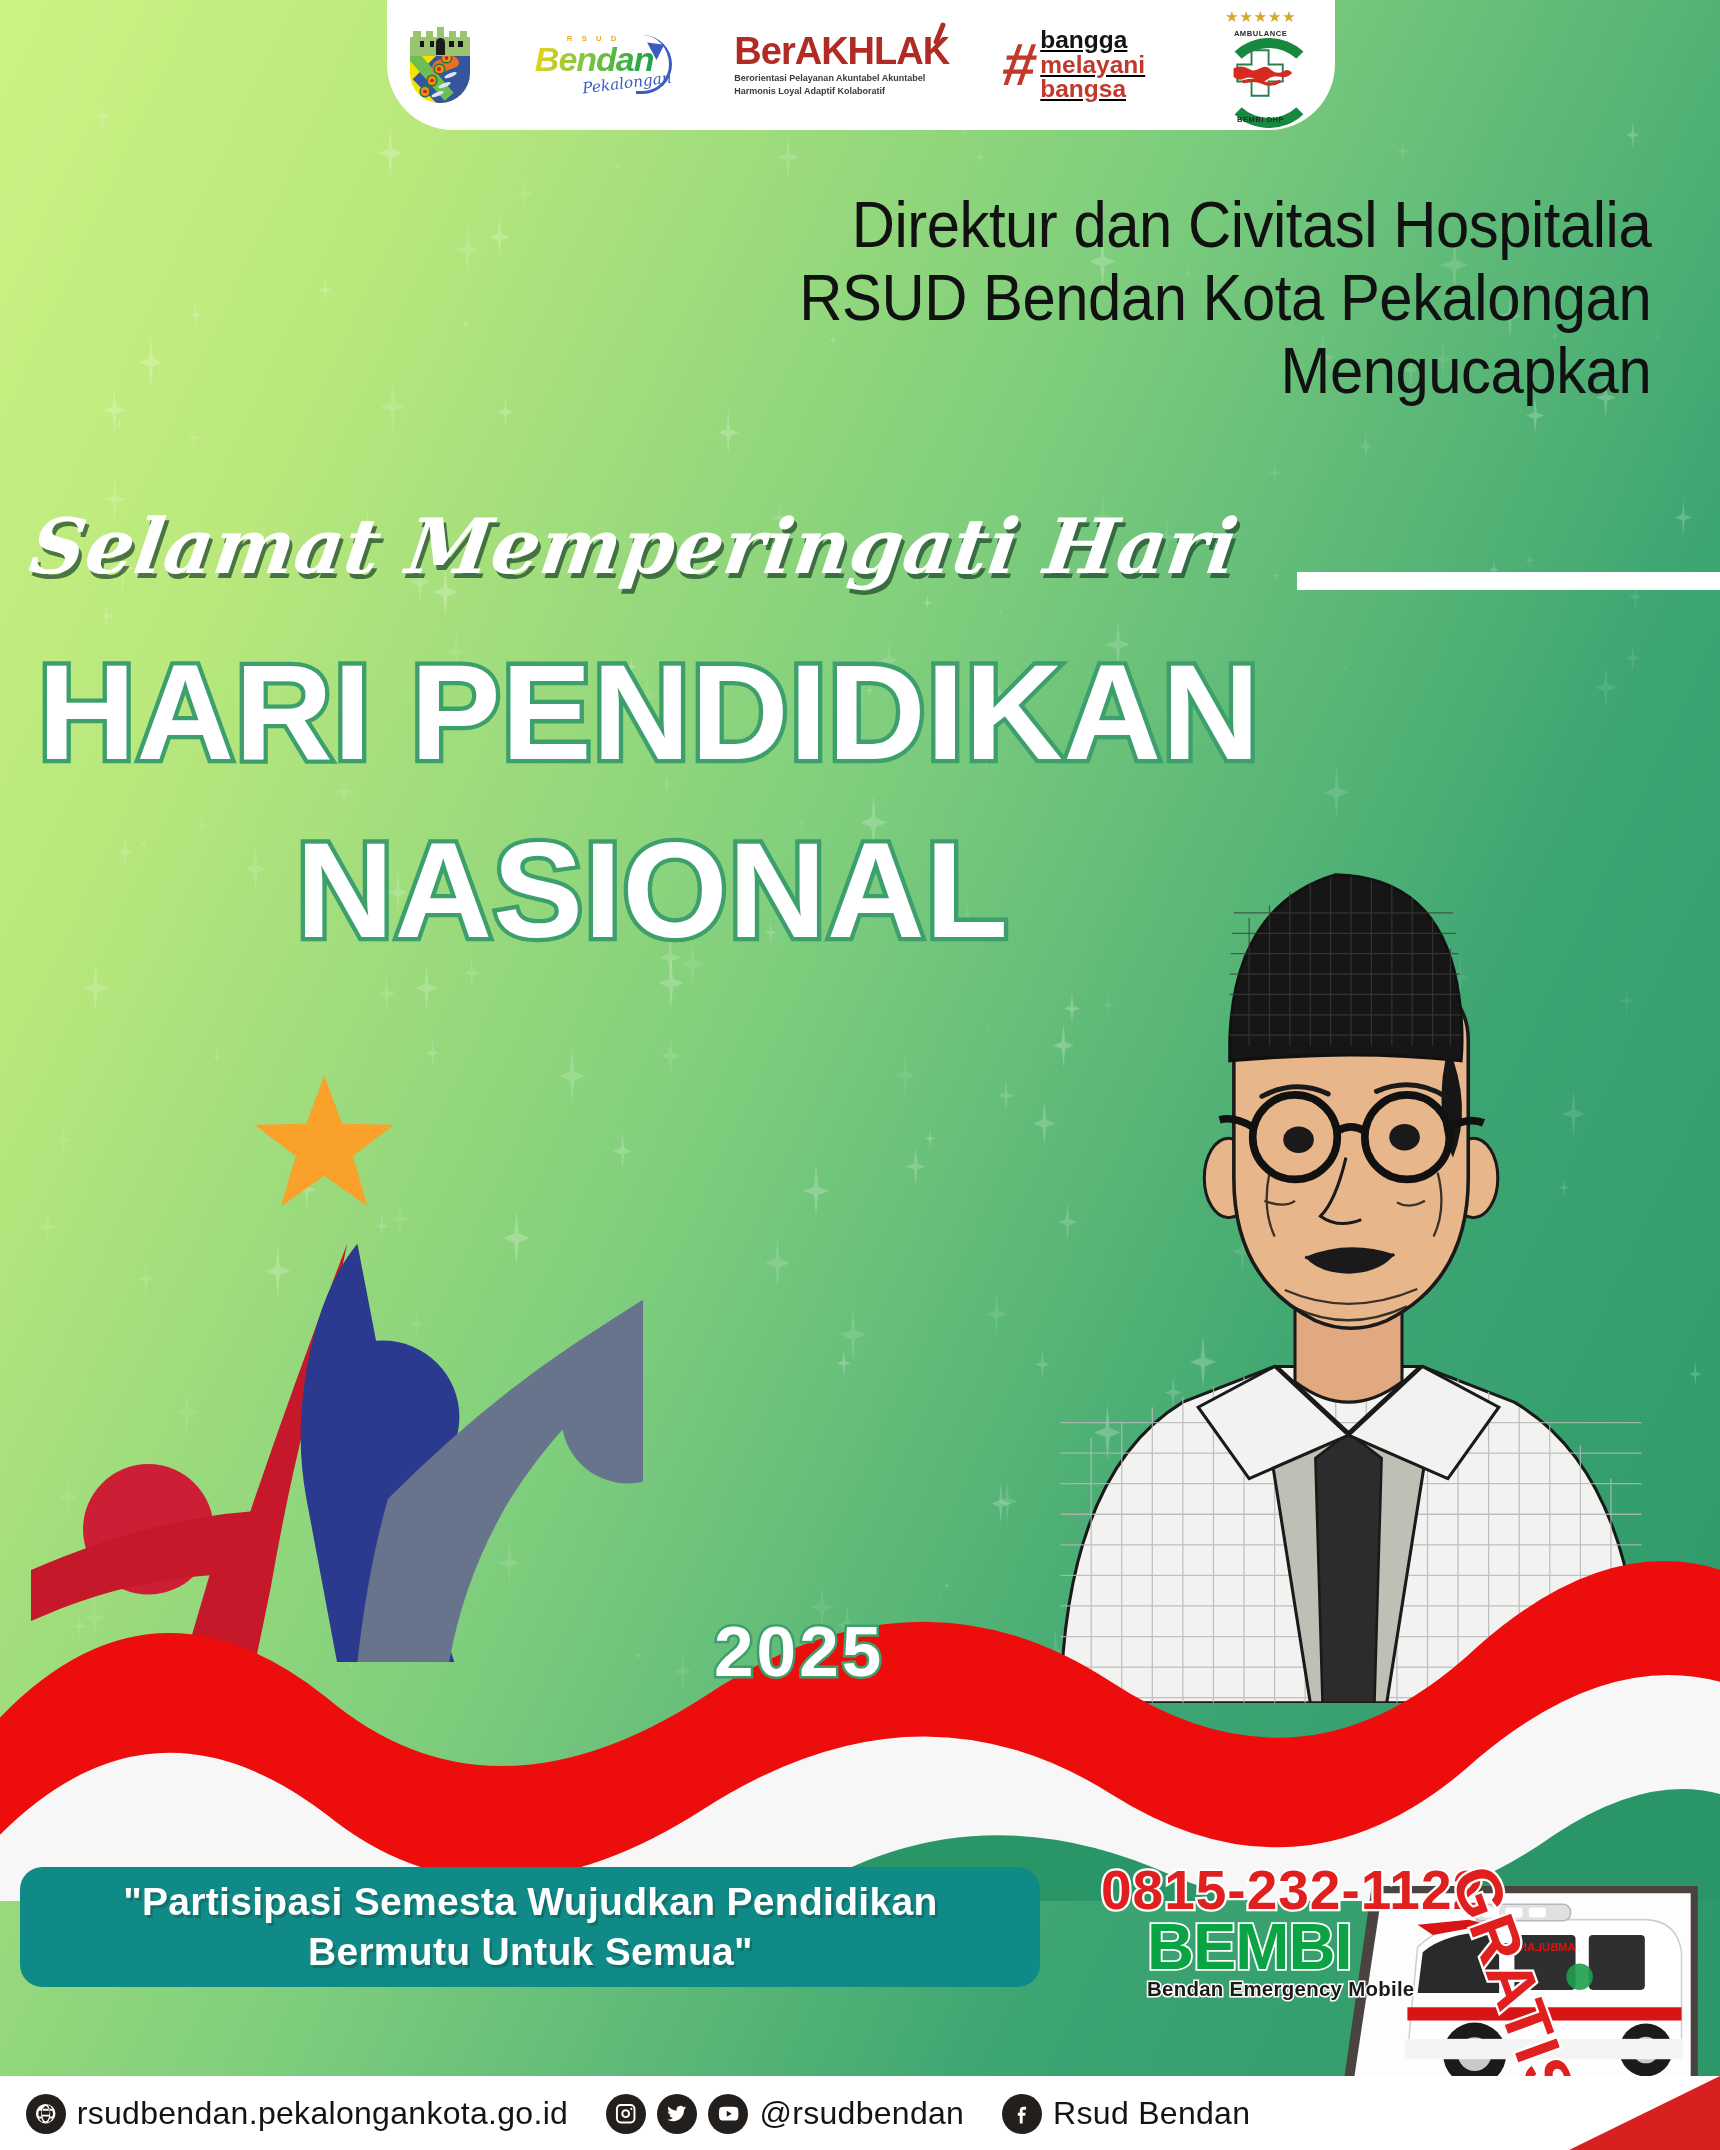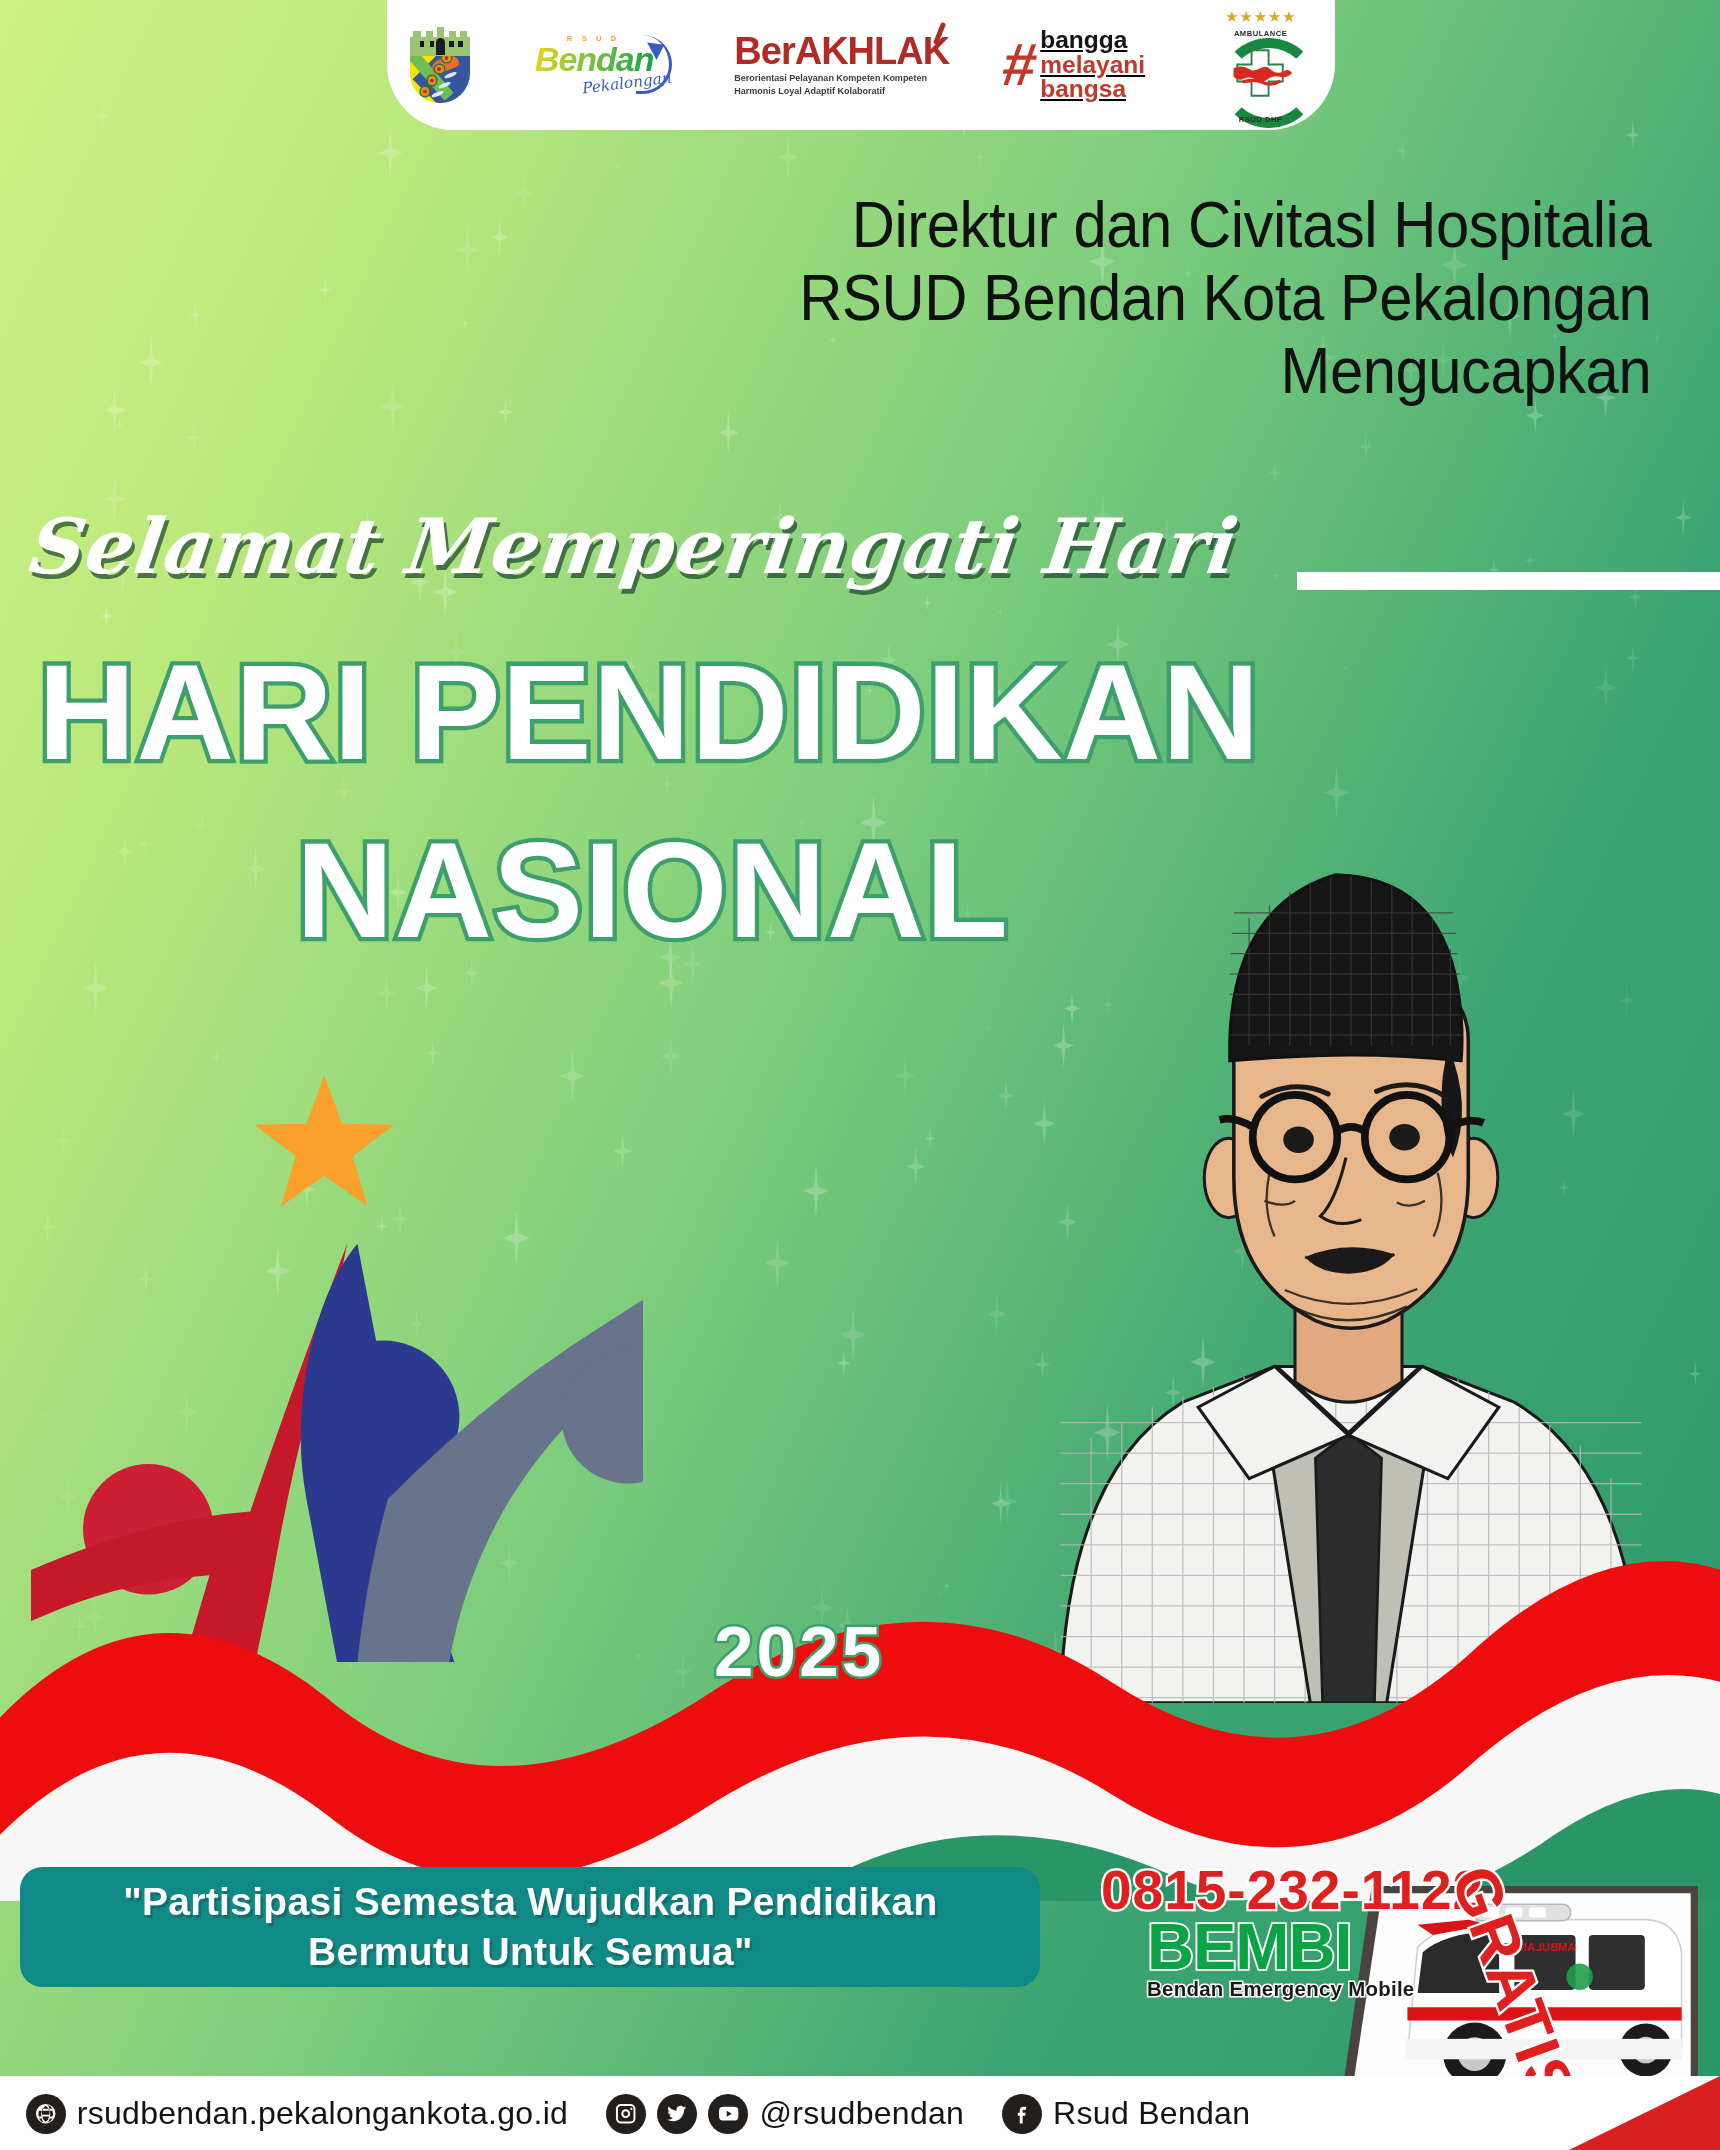--- a/index.html
+++ b/index.html
@@ -378,21 +378,21 @@
         <div class="swoosh"></div>
         <div class="swoosh2"></div>
       </div>
     </div>
 
     <div class="logoslot">
       <div class="akhlak">
         <div class="main">BerAKHLAK</div>
         <div class="tick"></div>
         <div class="sub">
-          <div>Berorientasi Pelayanan Kompeten Kompeten</div>
+          <div>Berorientasi Pelayanan Akuntabel Akuntabel</div>
           <div>Harmonis Loyal Adaptif Kolaboratif</div>
         </div>
       </div>
     </div>
 
     <div class="logoslot">
       <div class="bangga">
         <div class="hash">#</div>
         <div class="wrap">
           <div class="w1">bangga</div>
@@ -408,21 +408,21 @@
         <div class="paripurna">AMBULANCE</div>
         <div class="circ">
           <div class="hand"></div>
           <svg viewBox="0 0 160 150" style="position:absolute;left:0;top:0;width:80px;height:71px">
             <path d="M60 26 h36 v30 h30 v36 h-30 v30 h-36 v-30 h-30 v-36 h30 z" fill="none" stroke="#2f7d4f" stroke-width="4"></path>
             <path d="M22 64 q18 -8 34 2 q10 6 22 -2 q14 -8 24 4 q12 10 26 2 q10 -6 18 4
                      q-12 12 -26 8 q-14 -4 -24 4 q-12 10 -26 2 q-14 -8 -26 -2 q-12 6 -22 -4 z" fill="#d42a20"></path>
             <path d="M44 92 q22 -6 40 2 q18 8 34 -2" fill="none" stroke="#d42a20" stroke-width="7" stroke-linecap="round"></path>
           </svg>
         </div>
-        <div class="larsdhp">RSUD DHP</div>
+        <div class="larsdhp">BEMBI DHP</div>
       </div>
     </div>
   </div>
 
   <div id="intro">
     <span class="l">Direktur dan Civitasl Hospitalia</span>
     <span class="l">RSUD Bendan Kota Pekalongan</span>
     <span class="l">Mengucapkan</span>
   </div>
 

